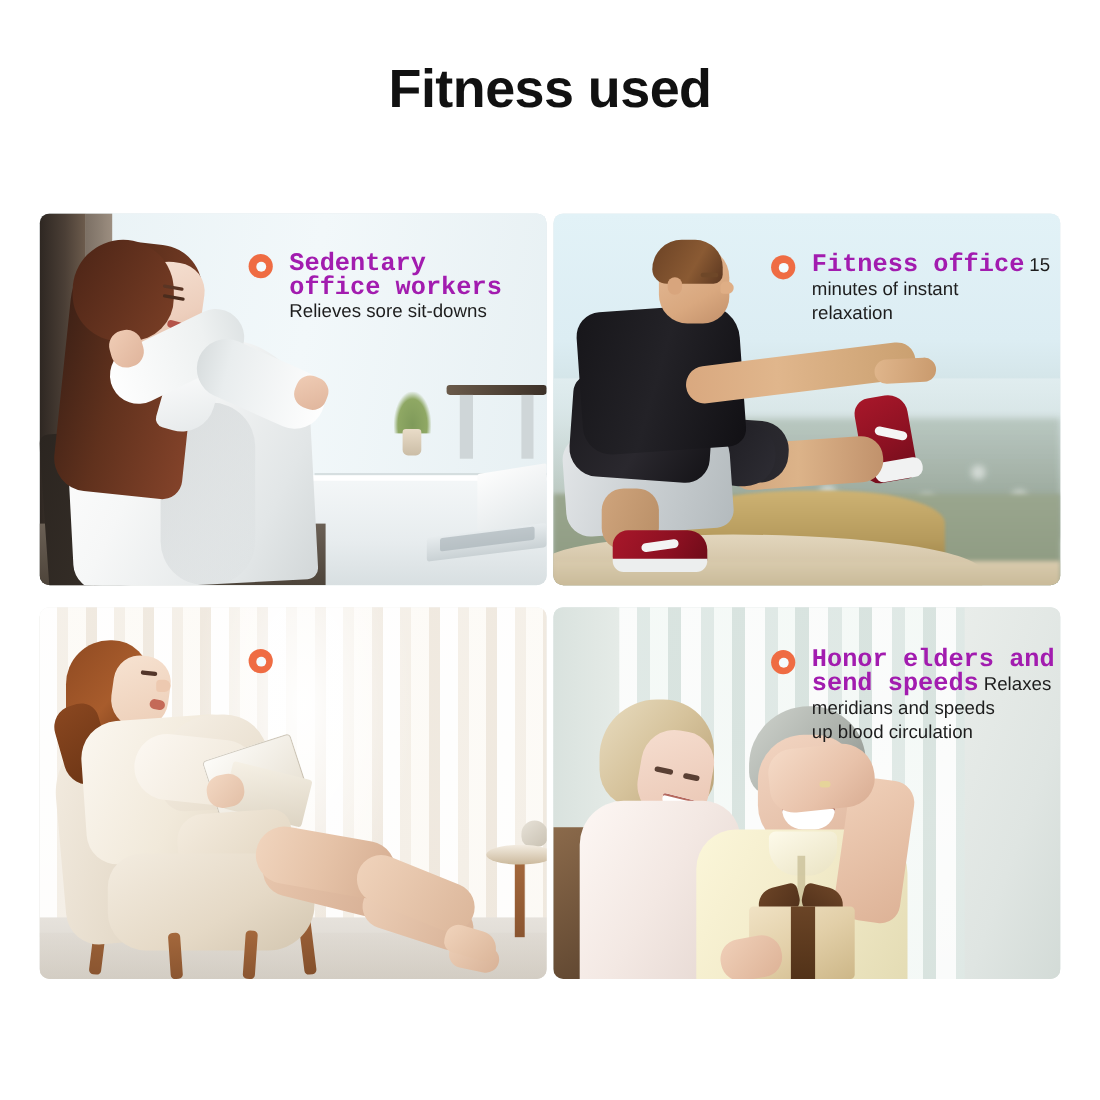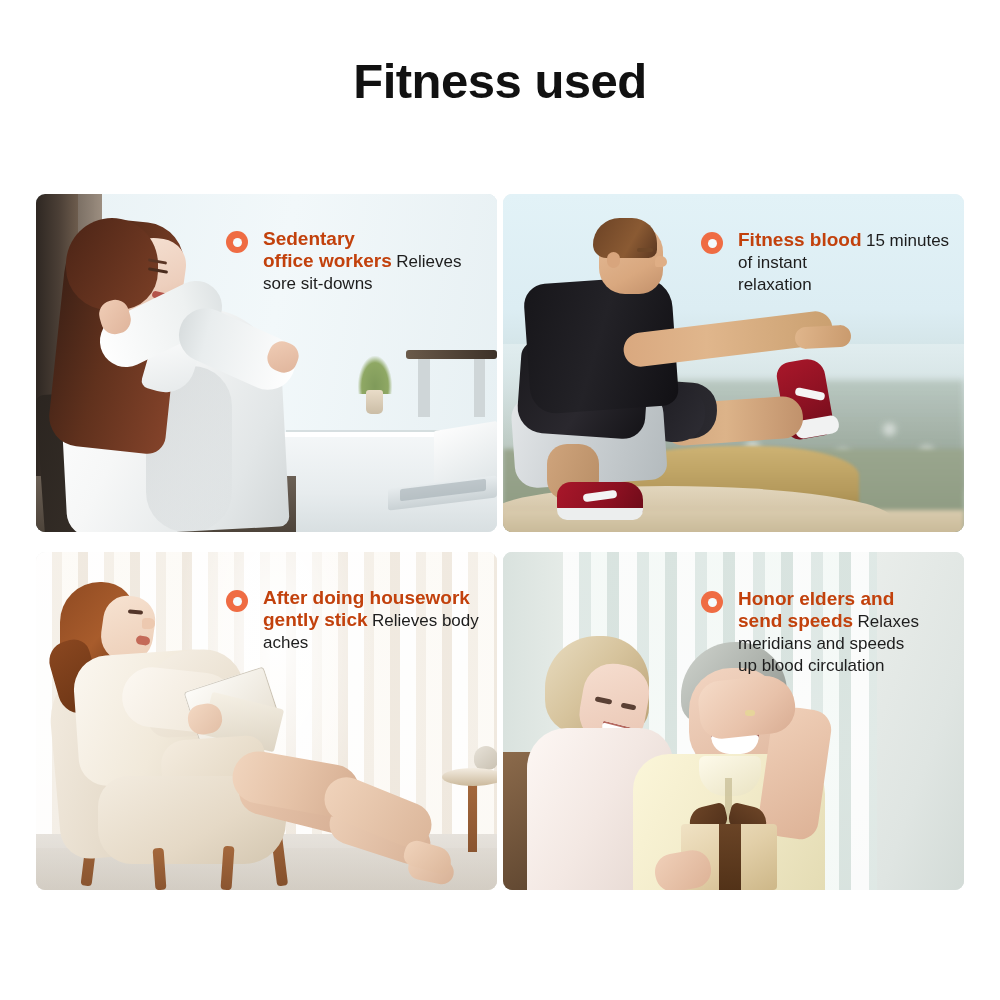--- a/index.html
+++ b/index.html
@@ -86,26 +86,27 @@
     left: 6.5px;
     width: 9px;
     height: 9px;
     border-radius: 50%;
     background: #f4fbfd;
   }
 
   .cap-text { display: block; }
 
   .cap-head {
-    font-size: 19px;
+    font-size: 23px;
     font-weight: bold;
-    color: #c2410c;
+    color: #a21caf;
     line-height: 22px;
     white-space: pre-line;
     margin: 0;
+    font-family: Liberation Mono, monospace;
   }
   .cap-sub {
     font-size: 17px;
     font-weight: normal;
     color: #1d1d1d;
     line-height: 22px;
     white-space: pre-line;
     margin: 5px 0 0 0;
   }
   .cap-2 .cap-sub, .cap-4 .cap-sub { margin-top: 2px; }
@@ -813,21 +814,21 @@
       <div class="p2-eyebrow"></div>
       <div class="p2-nose"></div>
       <div class="p2-calf"></div>
       <div class="p2-shoeL"></div>
       <div class="p2-shoeL-swoosh"></div>
       <div class="p2-shoeL-sole"></div>
     </div>
     <div class="caption cap-2">
       <span class="bullet-ring"></span>
       <span class="cap-text">
-        <span class="cap-head">Fitness blood</span>
+        <span class="cap-head">Fitness office</span>
         <span class="cap-sub">15 minutes of instant
 relaxation</span>
       </span>
     </div>
   </div>
 
   <div class="panel">
     <div class="art">
       <div class="p3-bg"></div>
       <div class="p3-curtain"></div>
@@ -858,25 +859,20 @@
       <div class="p3-leg3"></div>
       <div class="p3-thighR"></div>
       <div class="p3-shinR"></div>
       <div class="p3-footR"></div>
       <div class="p3-thighL"></div>
       <div class="p3-shinL"></div>
       <div class="p3-footL"></div>
     </div>
     <div class="caption cap-3">
       <span class="bullet-ring"></span>
-      <span class="cap-text">
-        <span class="cap-head">After doing housework
-gently stick</span>
-        <span class="cap-sub">Relieves body aches</span>
-      </span>
     </div>
   </div>
 
   <div class="panel">
     <div class="art">
       <div class="p4-bg"></div>
       <div class="p4-blinds"></div>
       <div class="p4-wallR"></div>
       <div class="p4-wallL"></div>
       <div class="p4-chairdark"></div>

